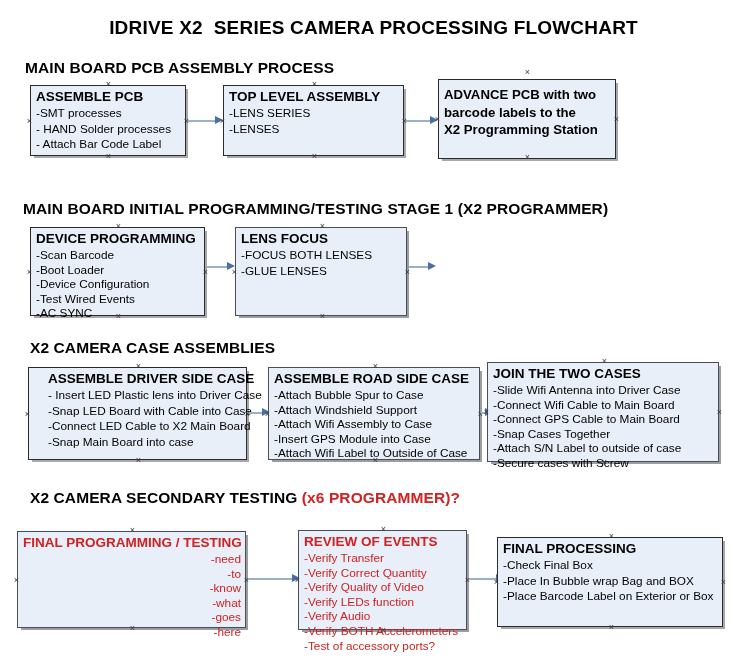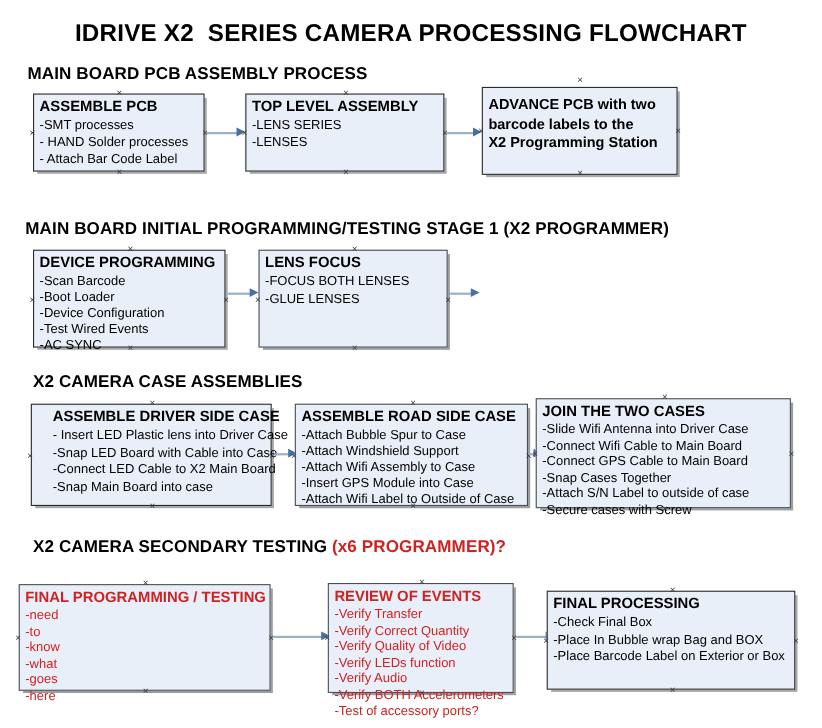--- a/index.html
+++ b/index.html
@@ -22,21 +22,21 @@
     width: 747px;
     height: 662px;
   }
 
   
   .doc-title {
     position: absolute;
     left: 0; top: 17px;
     width: 747px;
     text-align: center;
-    font-size: 22px;
+    font-size: 19px;
     font-weight: bold;
     letter-spacing: 0.2px;
     white-space: pre;
   }
   .section-title {
     position: absolute;
     font-size: 15.5px;
     font-weight: bold;
     white-space: nowrap;
     letter-spacing: 0.1px;
@@ -237,21 +237,21 @@
     <div class="handle" style="left:113px; top:-5px;"></div>
     <div class="handle" style="left:113px; top:96px;"></div>
     <div class="handle" style="left:-5px; top:46px;"></div>
     <div class="handle" style="left:228px; top:46px;"></div>
   </div>
 
   <div class="section-title" style="left:30px; top:489px;">
     <span>X2 CAMERA SECONDARY TESTING </span><span class="accent">(x6 PROGRAMMER)?</span>
   </div>
 
-  <div class="box red shadow-dark" style="left:17px; top:531px; width:229px; height:97px;">
+  <div class="box red shadow-dark" style="left:17px; top:531px; width:229px; height:97px;text-align:right;">
     <div class="box-title">FINAL PROGRAMMING / TESTING</div>
     <div class="box-line tight">-need</div>
     <div class="box-line tight">-to</div>
     <div class="box-line tight">-know</div>
     <div class="box-line tight">-what</div>
     <div class="box-line tight">-goes</div>
     <div class="box-line tight">-here</div>
     <div class="handle" style="left:111px; top:-5px;"></div>
     <div class="handle" style="left:111px; top:93px;"></div>
     <div class="handle" style="left:-5px; top:45px;"></div>

